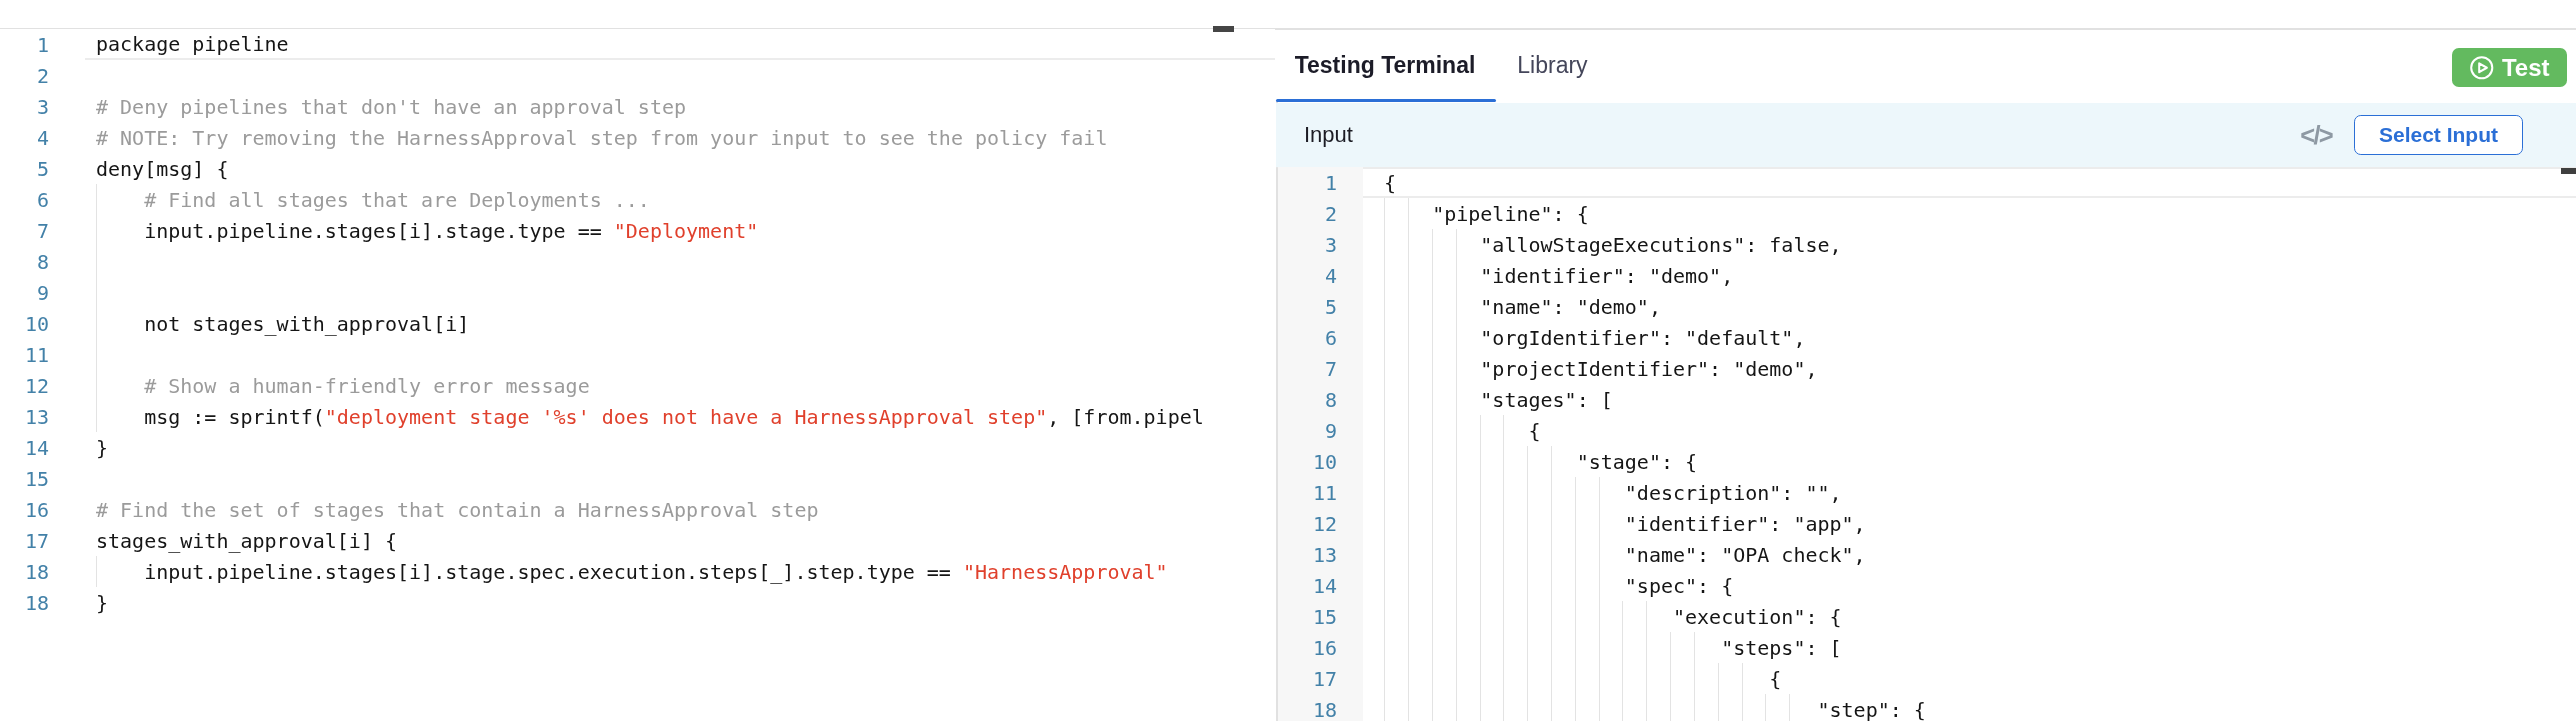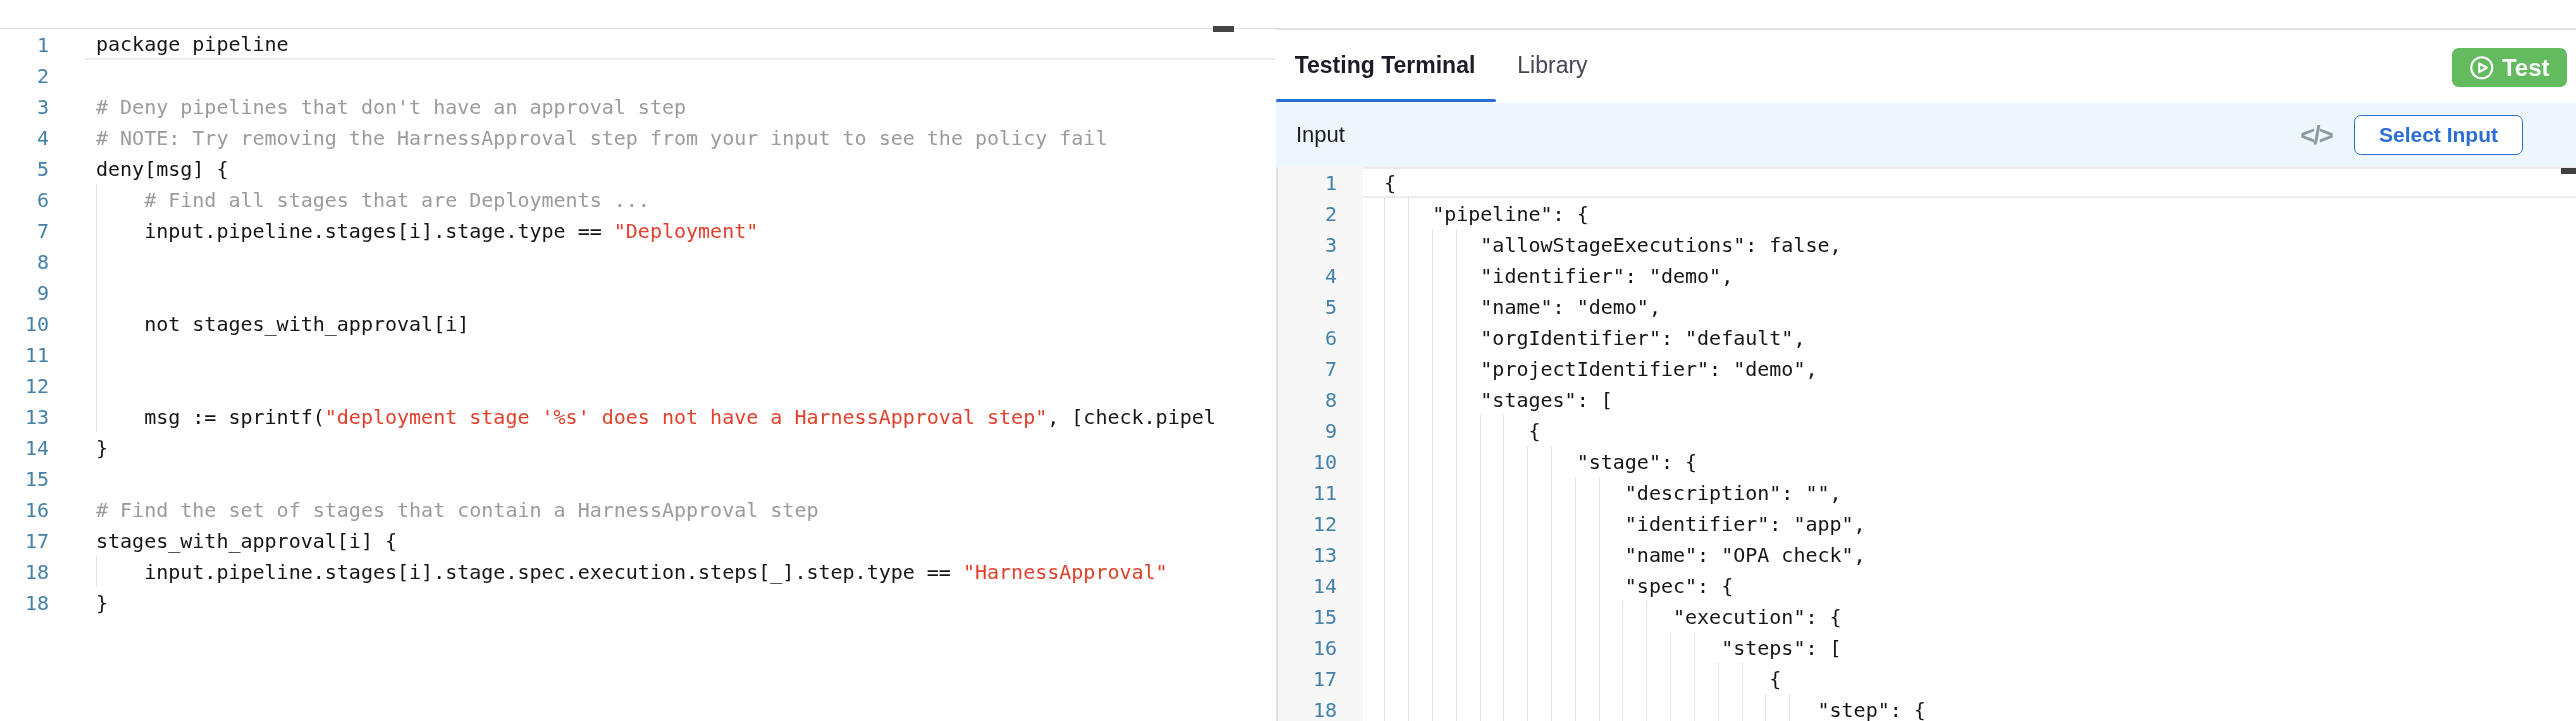--- a/index.html
+++ b/index.html
@@ -46,21 +46,21 @@
     padding-left:18.7px;gap:42px;background:#fff;}
   .tab{font-size:23px;color:#44465a;cursor:pointer;}
   .tab.active{font-weight:bold;color:#1c1c28;}
   .tab-underline{position:absolute;left:1276px;top:99px;width:220px;height:3.4px;background:var(--accent);border-radius:1.7px;}
   .test-btn{position:absolute;right:9.3px;top:48px;width:115px;height:39px;border:none;border-radius:6.8px;
     background:var(--success);color:#fff;font-weight:bold;font-size:24px;display:flex;align-items:center;
     justify-content:center;gap:7.6px;cursor:pointer;}
 
   
   .input-bar{position:absolute;left:1276px;top:103px;right:0;height:65px;background:var(--inputbar);
-    border-bottom:1.7px solid #e5e5e5;display:flex;align-items:center;padding-left:20px;}
+    border-bottom:1.7px solid #e5e5e5;display:flex;align-items:center;padding-left:28px;}
   .input-title{font-size:22px;font-weight:500;color:#1c1c24;}
   .bar-spacer{flex:1;}
   .code-glyph{font-weight:700;font-size:25.5px;color:#8e99a3;letter-spacing:-1.7px;margin-right:22px;}
   .select-input-btn{height:40px;margin-right:53px;padding:0 24px;background:#fff;border:1.7px solid var(--accent);
     border-radius:6.8px;color:var(--accent);font-weight:600;font-size:21px;cursor:pointer;
     font-family:"Liberation Sans",sans-serif;}
 </style>
 </head>
 <body>
 
@@ -76,22 +76,22 @@
       <div class="code-row"><div class="gutter-cell">2</div><div class="code-cell"></div></div>
       <div class="code-row"><div class="gutter-cell">3</div><div class="code-cell"><span class="tok-comment"># Deny pipelines that don't have an approval step</span></div></div>
       <div class="code-row"><div class="gutter-cell">4</div><div class="code-cell"><span class="tok-comment"># NOTE: Try removing the HarnessApproval step from your input to see the policy fail</span></div></div>
       <div class="code-row"><div class="gutter-cell">5</div><div class="code-cell"><span class="tok-code">deny[msg] {</span></div></div>
       <div class="code-row"><div class="gutter-cell">6</div><div class="code-cell"><div class="indent-guide" style="left: 11px;"></div><span class="tok-comment">    # Find all stages that are Deployments ...</span></div></div>
       <div class="code-row"><div class="gutter-cell">7</div><div class="code-cell"><div class="indent-guide" style="left: 11px;"></div><span class="tok-code">    input.pipeline.stages[i].stage.type == </span><span class="tok-string">"Deployment"</span></div></div>
       <div class="code-row"><div class="gutter-cell">8</div><div class="code-cell"><div class="indent-guide" style="left: 11px;"></div></div></div>
       <div class="code-row"><div class="gutter-cell">9</div><div class="code-cell"><div class="indent-guide" style="left: 11px;"></div></div></div>
       <div class="code-row"><div class="gutter-cell">10</div><div class="code-cell"><div class="indent-guide" style="left: 11px;"></div><span class="tok-code">    not stages_with_approval[i]</span></div></div>
       <div class="code-row"><div class="gutter-cell">11</div><div class="code-cell"><div class="indent-guide" style="left: 11px;"></div></div></div>
-      <div class="code-row"><div class="gutter-cell">12</div><div class="code-cell"><div class="indent-guide" style="left: 11px;"></div></div></div>
-      <div class="code-row"><div class="gutter-cell">13</div><div class="code-cell"><div class="indent-guide" style="left: 11px;"></div><span class="tok-code">    msg := sprintf(</span><span class="tok-string">"deployment stage '%s' does not have a HarnessApproval step"</span><span class="tok-code">, [check.pipel</span></div></div>
+      <div class="code-row"><div class="gutter-cell">12</div><div class="code-cell"><div class="indent-guide" style="left: 11px;"></div><span class="tok-comment">    # Show a human-friendly error message</span></div></div>
+      <div class="code-row"><div class="gutter-cell">13</div><div class="code-cell"><div class="indent-guide" style="left: 11px;"></div><span class="tok-code">    msg := sprintf(</span><span class="tok-string">"deployment stage '%s' does not have a HarnessApproval step"</span><span class="tok-code">, [from.pipel</span></div></div>
       <div class="code-row"><div class="gutter-cell">14</div><div class="code-cell"><span class="tok-code">}</span></div></div>
       <div class="code-row"><div class="gutter-cell">15</div><div class="code-cell"></div></div>
       <div class="code-row"><div class="gutter-cell">16</div><div class="code-cell"><span class="tok-comment"># Find the set of stages that contain a HarnessApproval step</span></div></div>
       <div class="code-row"><div class="gutter-cell">17</div><div class="code-cell"><span class="tok-code">stages_with_approval[i] {</span></div></div>
       <div class="code-row"><div class="gutter-cell">18</div><div class="code-cell"><div class="indent-guide" style="left: 11px;"></div><span class="tok-code">    input.pipeline.stages[i].stage.spec.execution.steps[_].step.type == </span><span class="tok-string">"HarnessApproval"</span></div></div>
       <div class="code-row"><div class="gutter-cell">18</div><div class="code-cell"><span class="tok-code">}</span></div></div>
     </div>
 
   <div class="tabbar ui">
     <div class="tab active">Testing Terminal</div>

